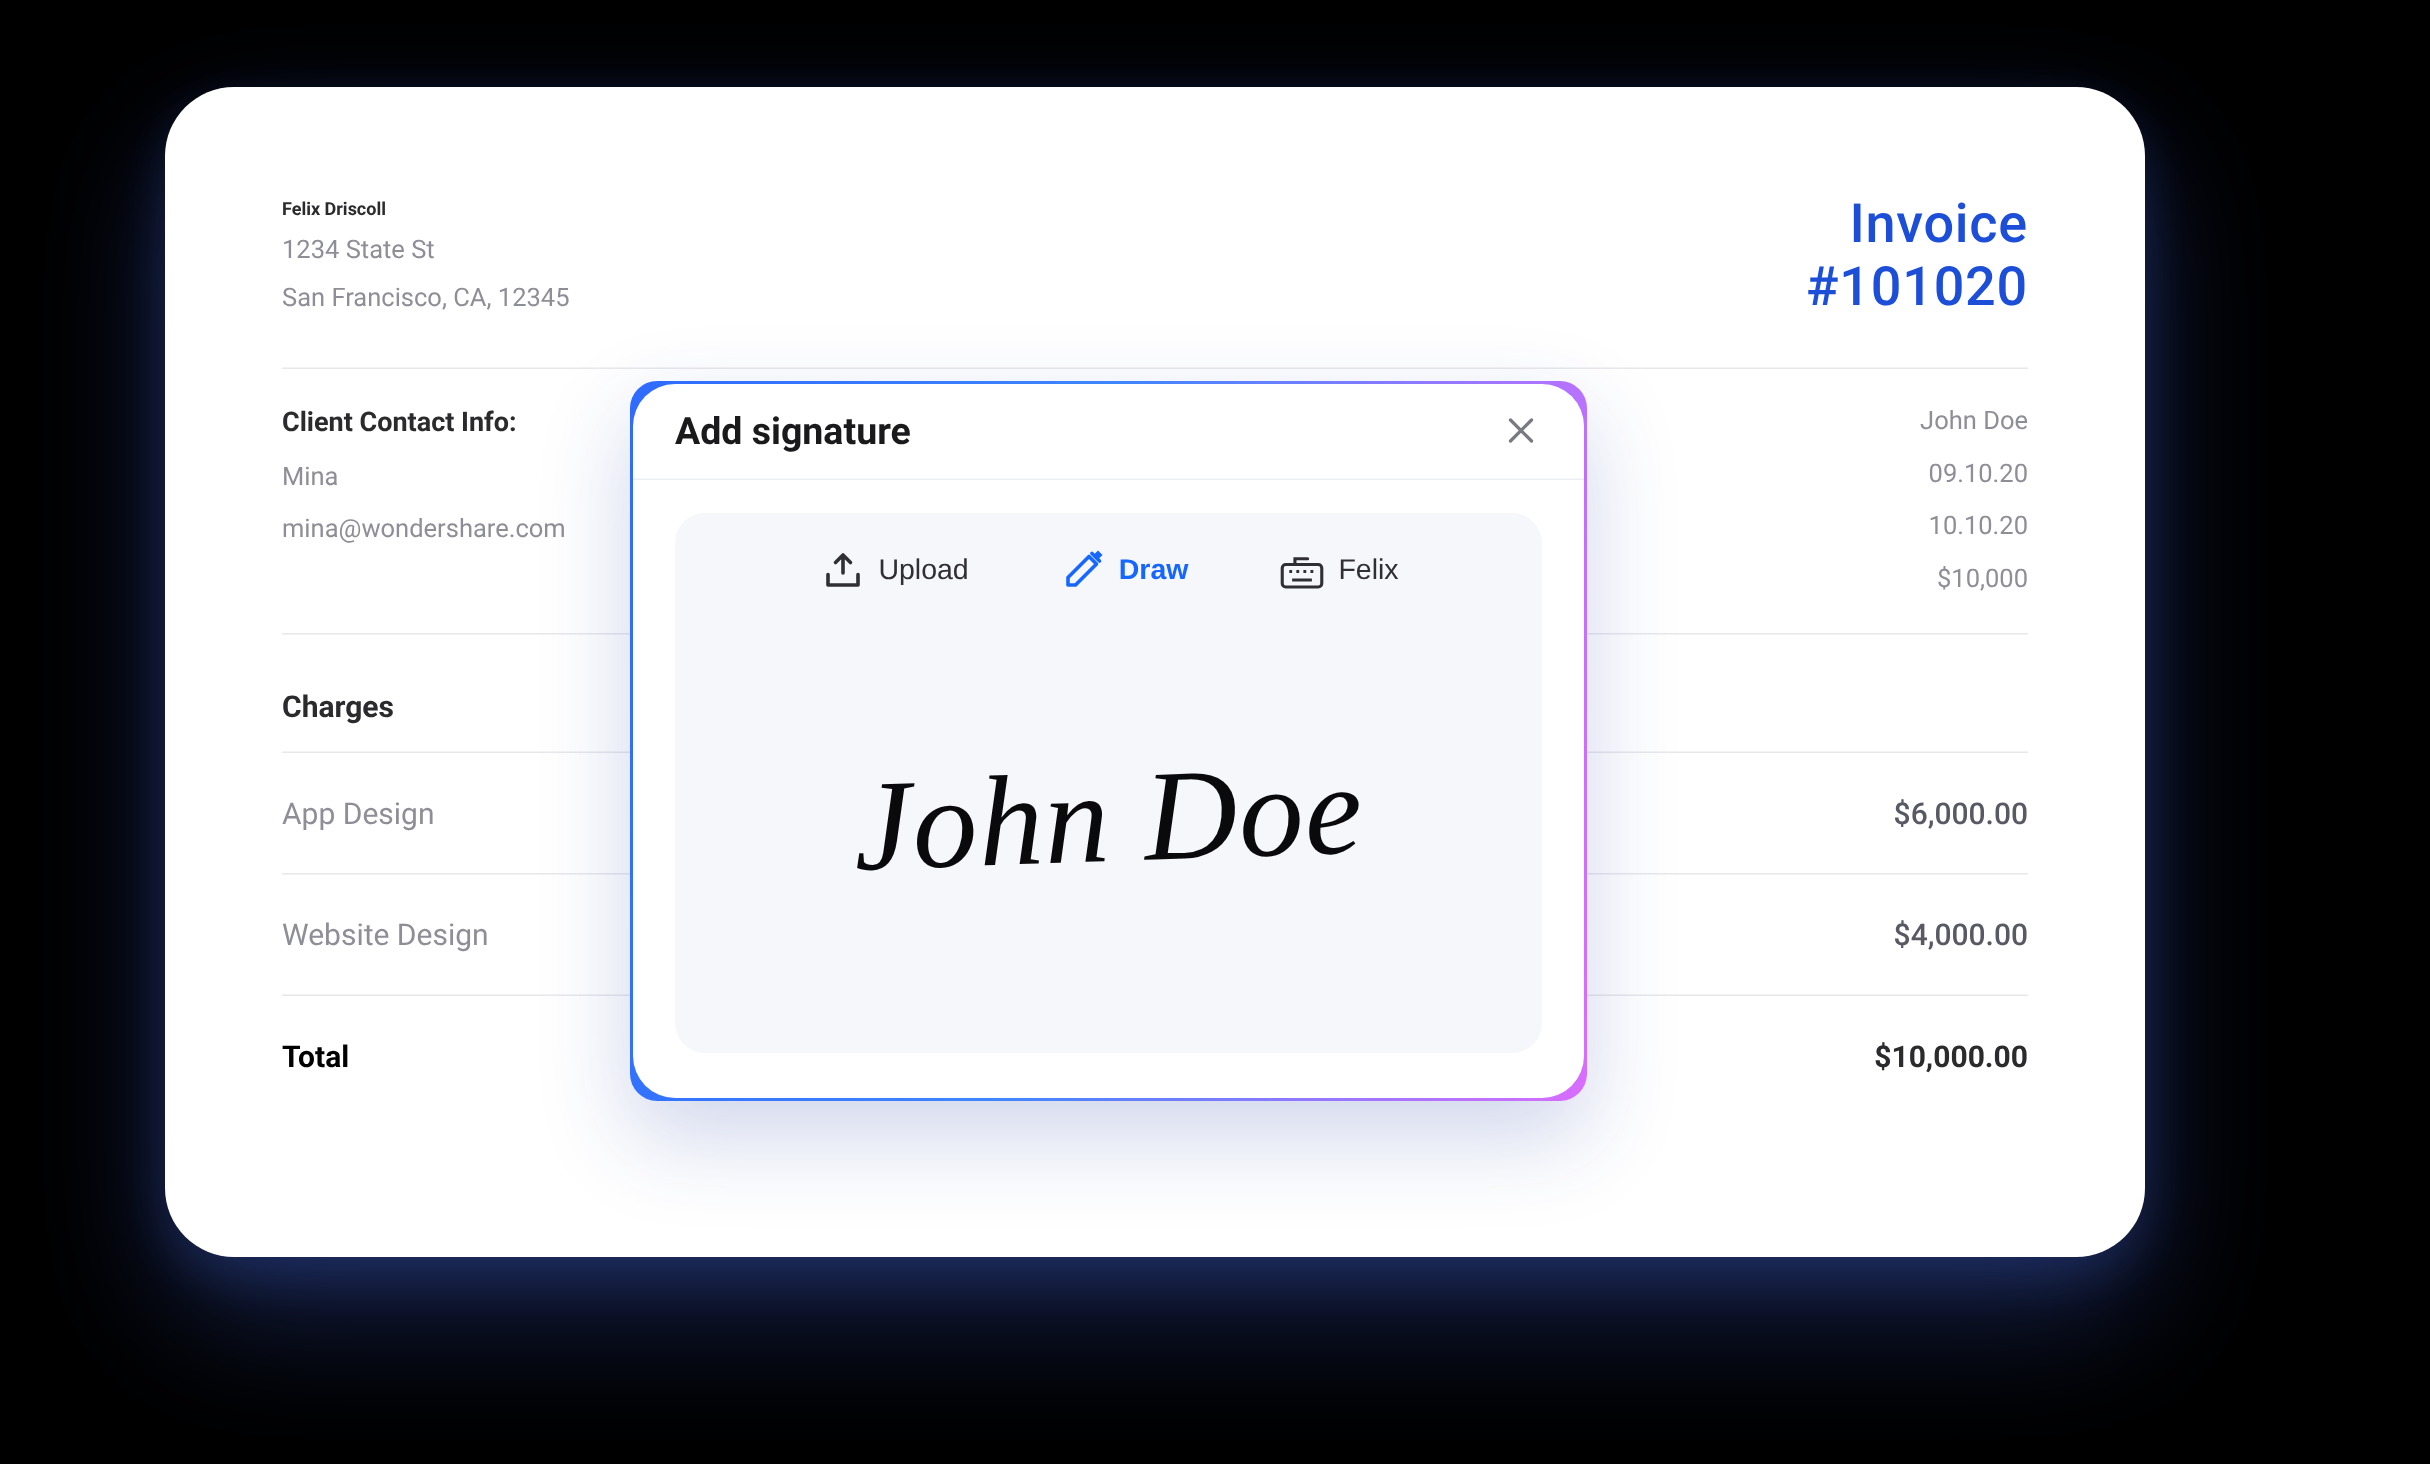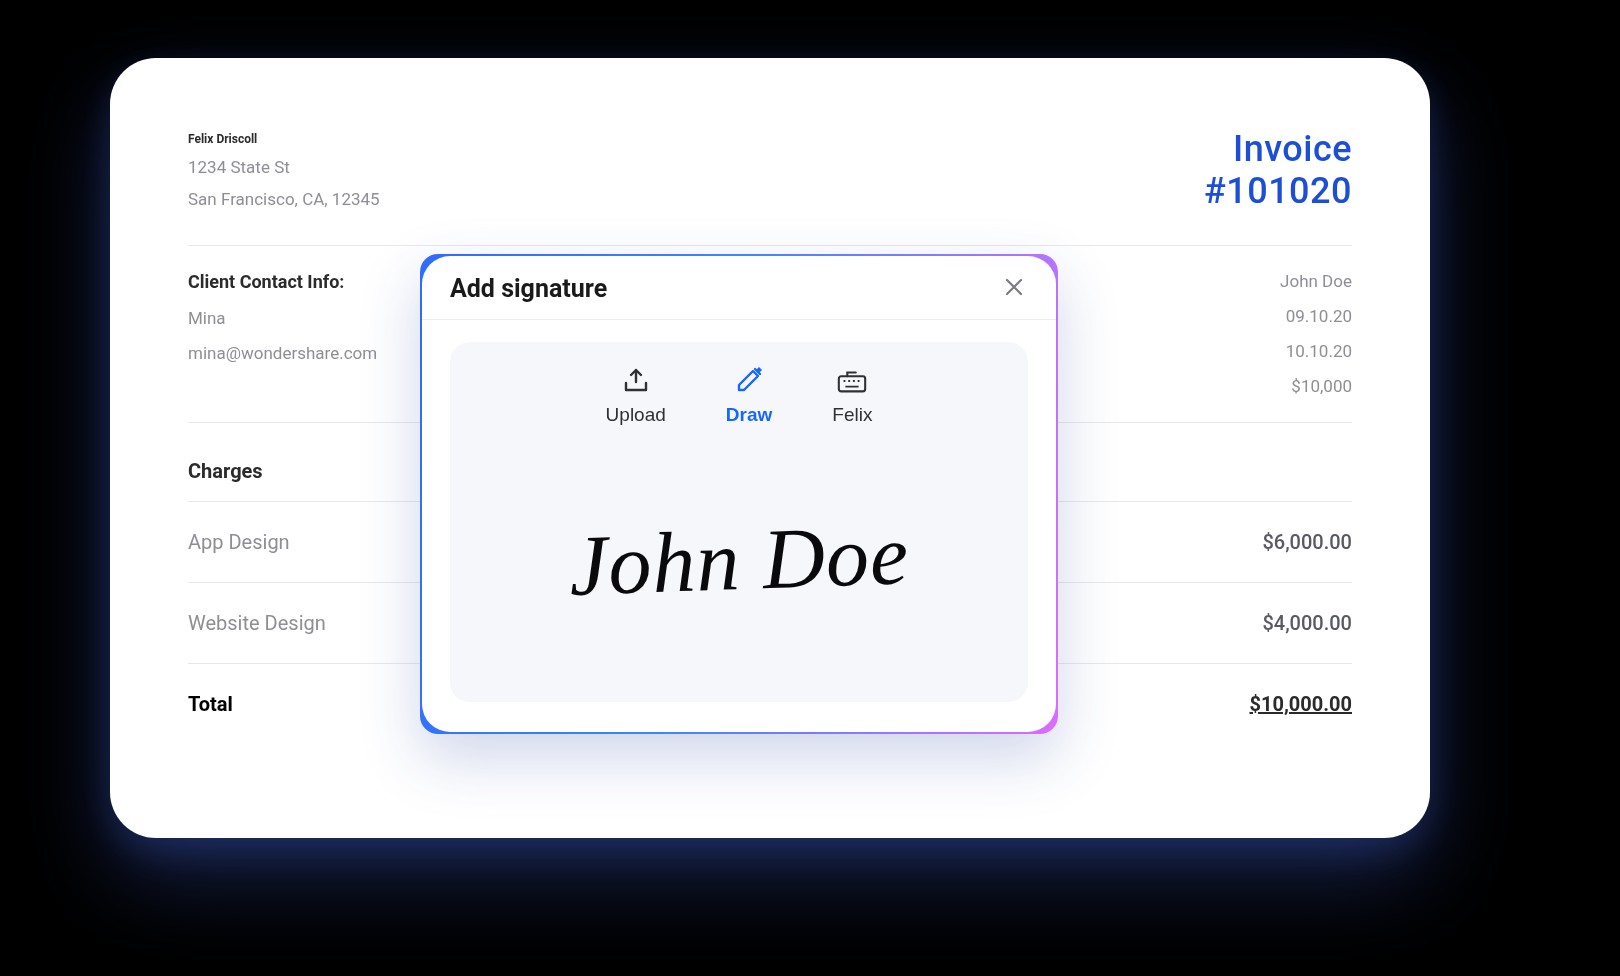--- a/index.html
+++ b/index.html
@@ -52,21 +52,21 @@
   }
   .row {
     display: flex; justify-content: space-between;
     padding: 28px 0;
     border-top: 1px solid #e8e8ec;
     font-size: 20px;
   }
   .row-label { color: #8e8e96; }
   .row-val { color: #595964; font-weight: 500; }
   .row-total .row-label { color: #000000; font-weight: 700; }
-  .row-total .row-val { color: #2b2b2e; font-weight: 700; text-decoration: underline; }
+  .row-total .row-val { color: #2b2b2e; font-weight: 700; }
 
   
   .modal-wrap {
     position: absolute;
     left: 420px;
     top: 254px;
     width: 638px;
     height: 480px;
     border-radius: 18px;
     padding: 2px;
@@ -100,21 +100,21 @@
     background: #f6f7fb;
     border-radius: 20px;
     padding: 24px 24px 18px 24px;
     display: flex; flex-direction: column; align-items: center;
   }
   .tabs {
     display: flex; gap: 60px; justify-content: center;
     margin-bottom: 10px;
   }
   .tab {
-    display: flex; flex-direction: column; align-items: center; gap: 8px;
+    display: flex; flex-direction: row; align-items: center; gap: 8px;
     font-size: 19px; color: #2f2f34; cursor: pointer;
     border: none; background: transparent;
   }
   .tab.active { color: #1667ff; font-weight: 600; }
   .tab .ico { width: 32px; height: 30px; display: flex; align-items: center; justify-content: center; }
   .sig-area {
     flex: 1; width: 100%;
     display: flex; align-items: center; justify-content: center;
     font-family: "Brush Script MT", "Segoe Script", "Lucida Handwriting", cursive;
     font-size: 86px;

